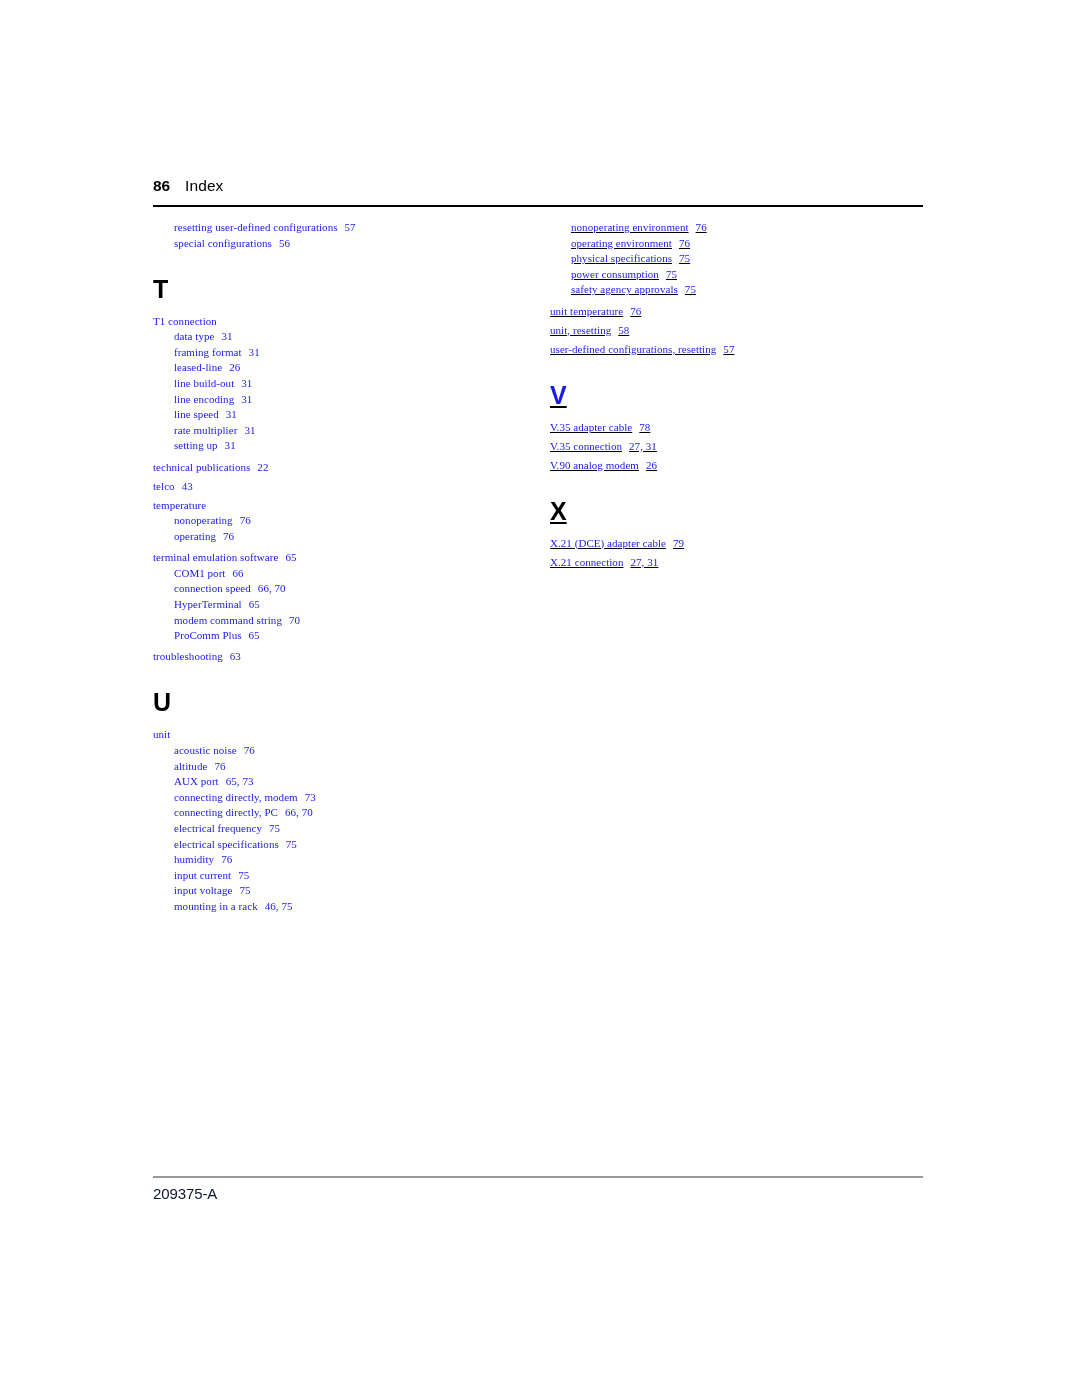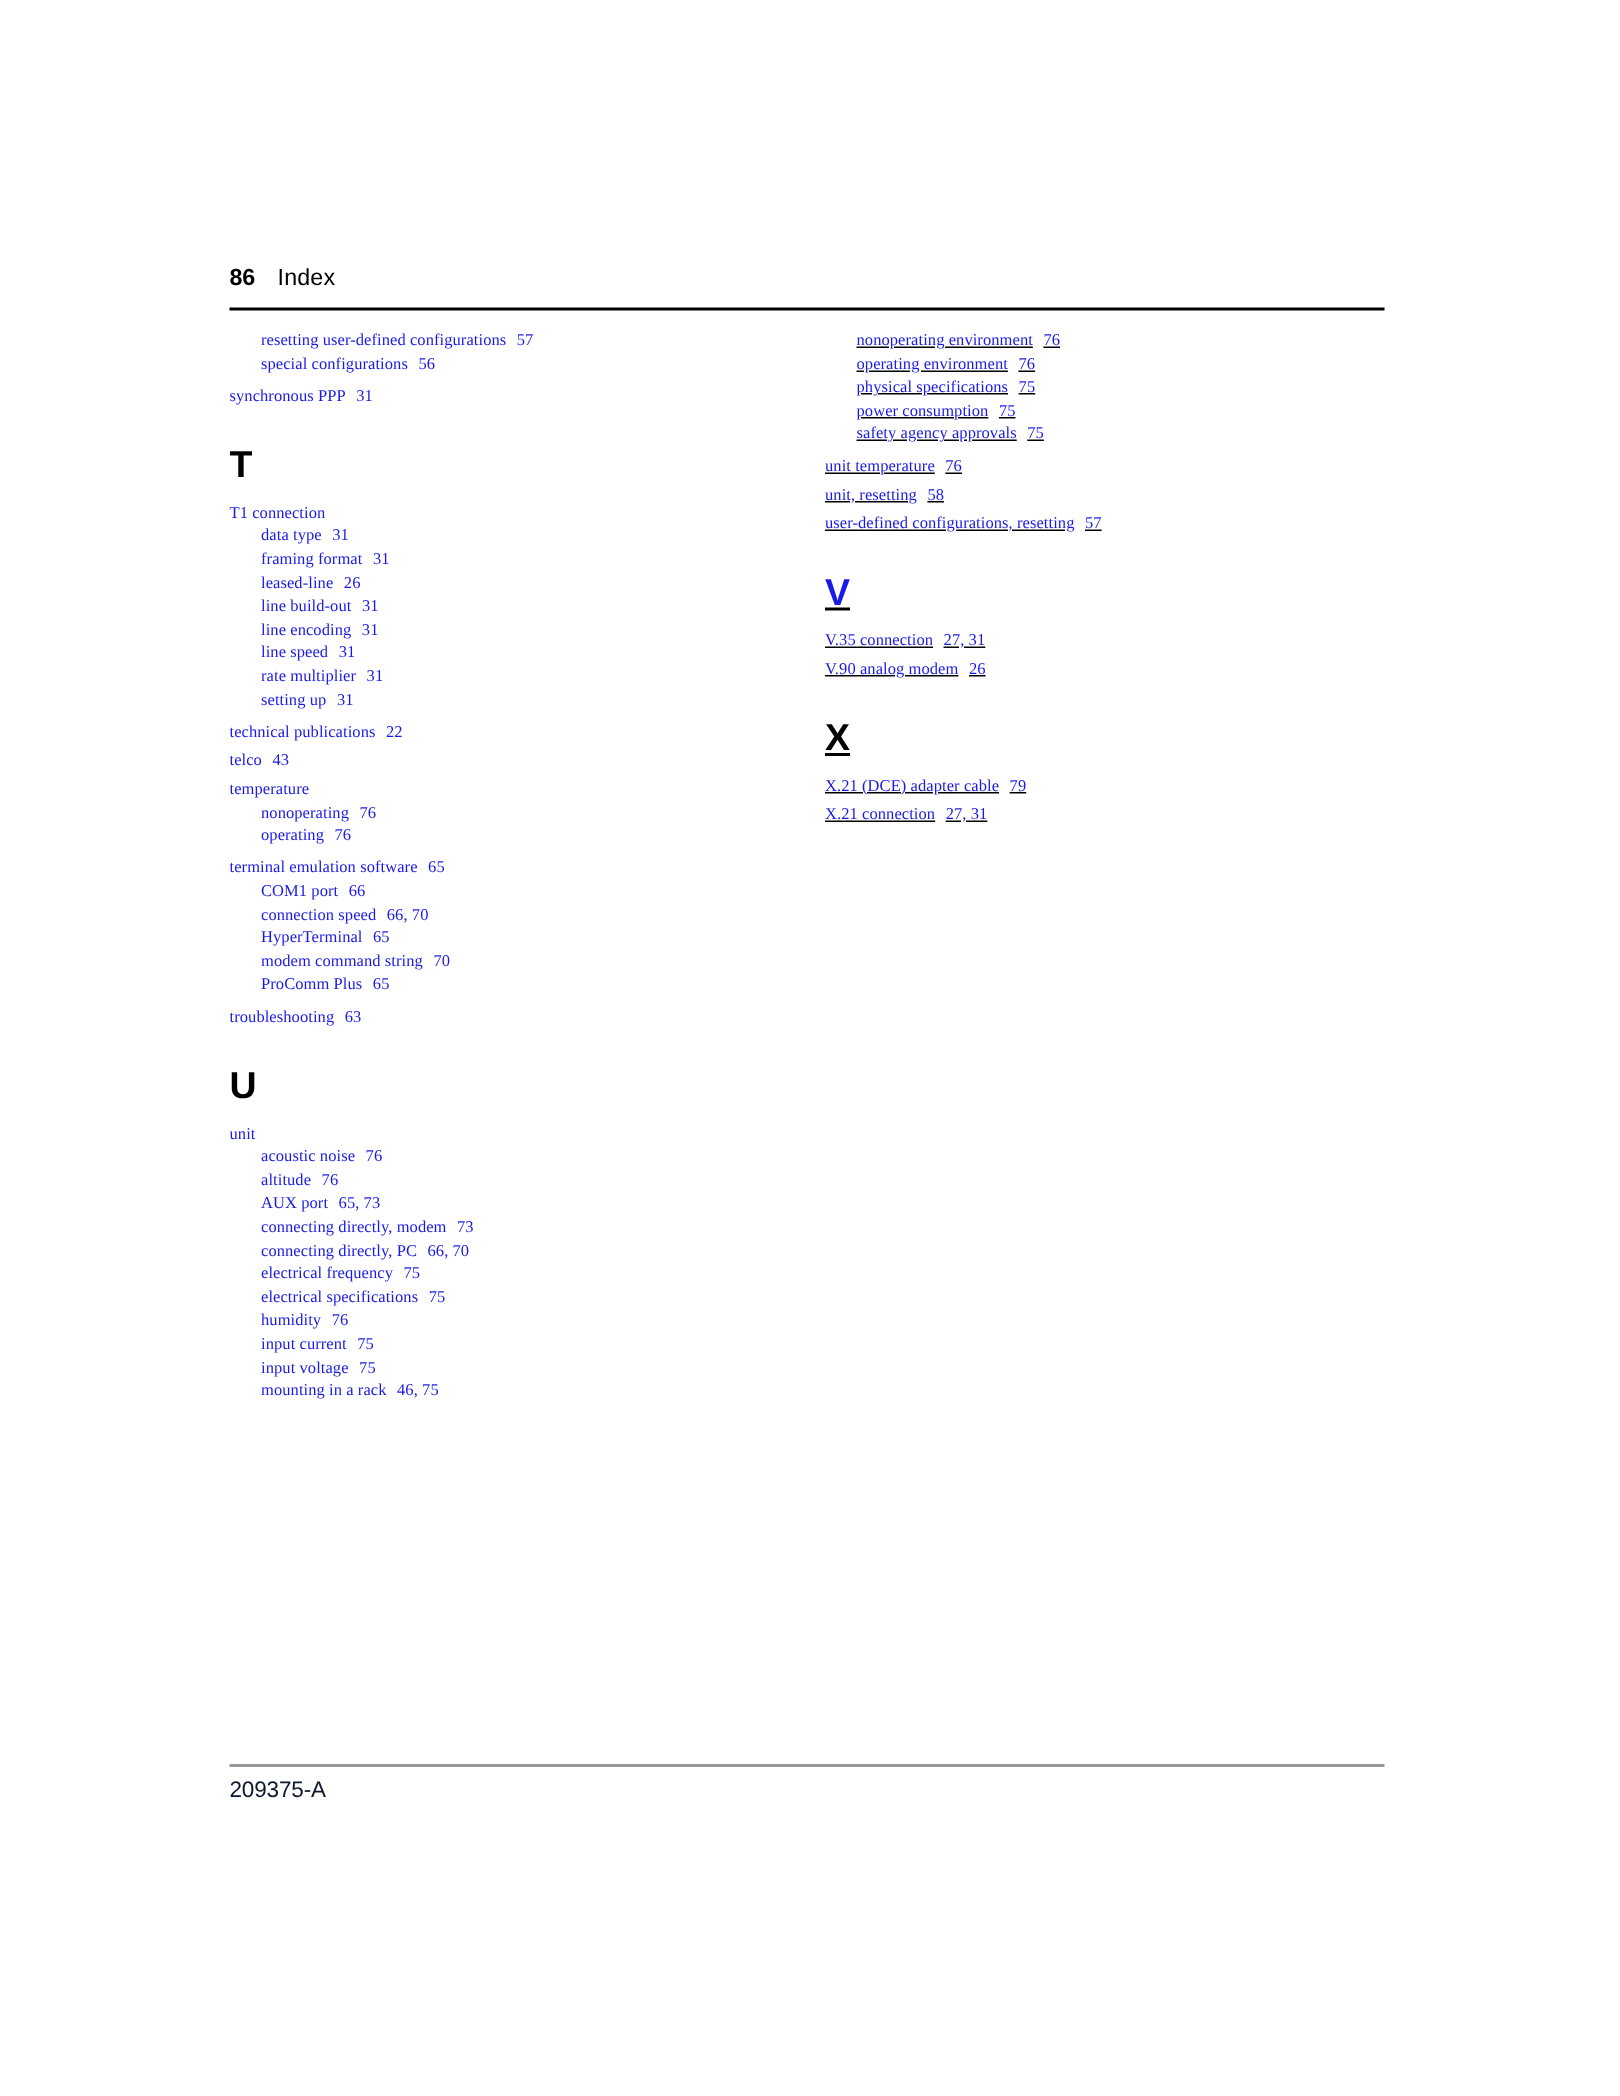--- a/index.html
+++ b/index.html
@@ -129,21 +129,20 @@
 
   <div class="runhead">
     <span class="folio">86</span>
     <span class="sectitle">Index</span>
   </div>
   <div class="rule-head"></div>
 
   <div class="col col-left">
       <div class="entry lvl2"><span>resetting user-defined configurations</span><span class="pg">57</span></div>
       <div class="entry lvl2"><span>special configurations</span><span class="pg">56</span></div>
-      <div class="entry lvl1"><span>synchronous PPP</span><span class="pg">31</span></div>
       <div class="letter">T</div>
       <div class="entry lvl1"><span>T1 connection</span></div>
       <div class="entry lvl2"><span>data type</span><span class="pg">31</span></div>
       <div class="entry lvl2"><span>framing format</span><span class="pg">31</span></div>
       <div class="entry lvl2"><span>leased-line</span><span class="pg">26</span></div>
       <div class="entry lvl2"><span>line build-out</span><span class="pg">31</span></div>
       <div class="entry lvl2"><span>line encoding</span><span class="pg">31</span></div>
       <div class="entry lvl2"><span>line speed</span><span class="pg">31</span></div>
       <div class="entry lvl2"><span>rate multiplier</span><span class="pg">31</span></div>
       <div class="entry lvl2"><span>setting up</span><span class="pg">31</span></div>
@@ -176,20 +175,21 @@
   <div class="col col-right">
       <div class="entry lvl2"><span>nonoperating environment</span><span class="pg">76</span></div>
       <div class="entry lvl2"><span>operating environment</span><span class="pg">76</span></div>
       <div class="entry lvl2"><span>physical specifications</span><span class="pg">75</span></div>
       <div class="entry lvl2"><span>power consumption</span><span class="pg">75</span></div>
       <div class="entry lvl2"><span>safety agency approvals</span><span class="pg">75</span></div>
       <div class="entry lvl1"><span>unit temperature</span><span class="pg">76</span></div>
       <div class="entry lvl1"><span>unit, resetting</span><span class="pg">58</span></div>
       <div class="entry lvl1"><span>user-defined configurations, resetting</span><span class="pg">57</span></div>
       <div class="letter blue">V</div>
+      <div class="entry lvl1"><span>V.35 adapter cable</span><span class="pg">78</span></div>
       <div class="entry lvl1"><span>V.35 connection</span><span class="pg">27, 31</span></div>
       <div class="entry lvl1"><span>V.90 analog modem</span><span class="pg">26</span></div>
       <div class="letter">X</div>
       <div class="entry lvl1"><span>X.21 (DCE) adapter cable</span><span class="pg">79</span></div>
       <div class="entry lvl1"><span>X.21 connection</span><span class="pg">27, 31</span></div>
     </div>
 
   <div class="rule-foot"></div>
   <div class="footer">209375-A</div>
 

